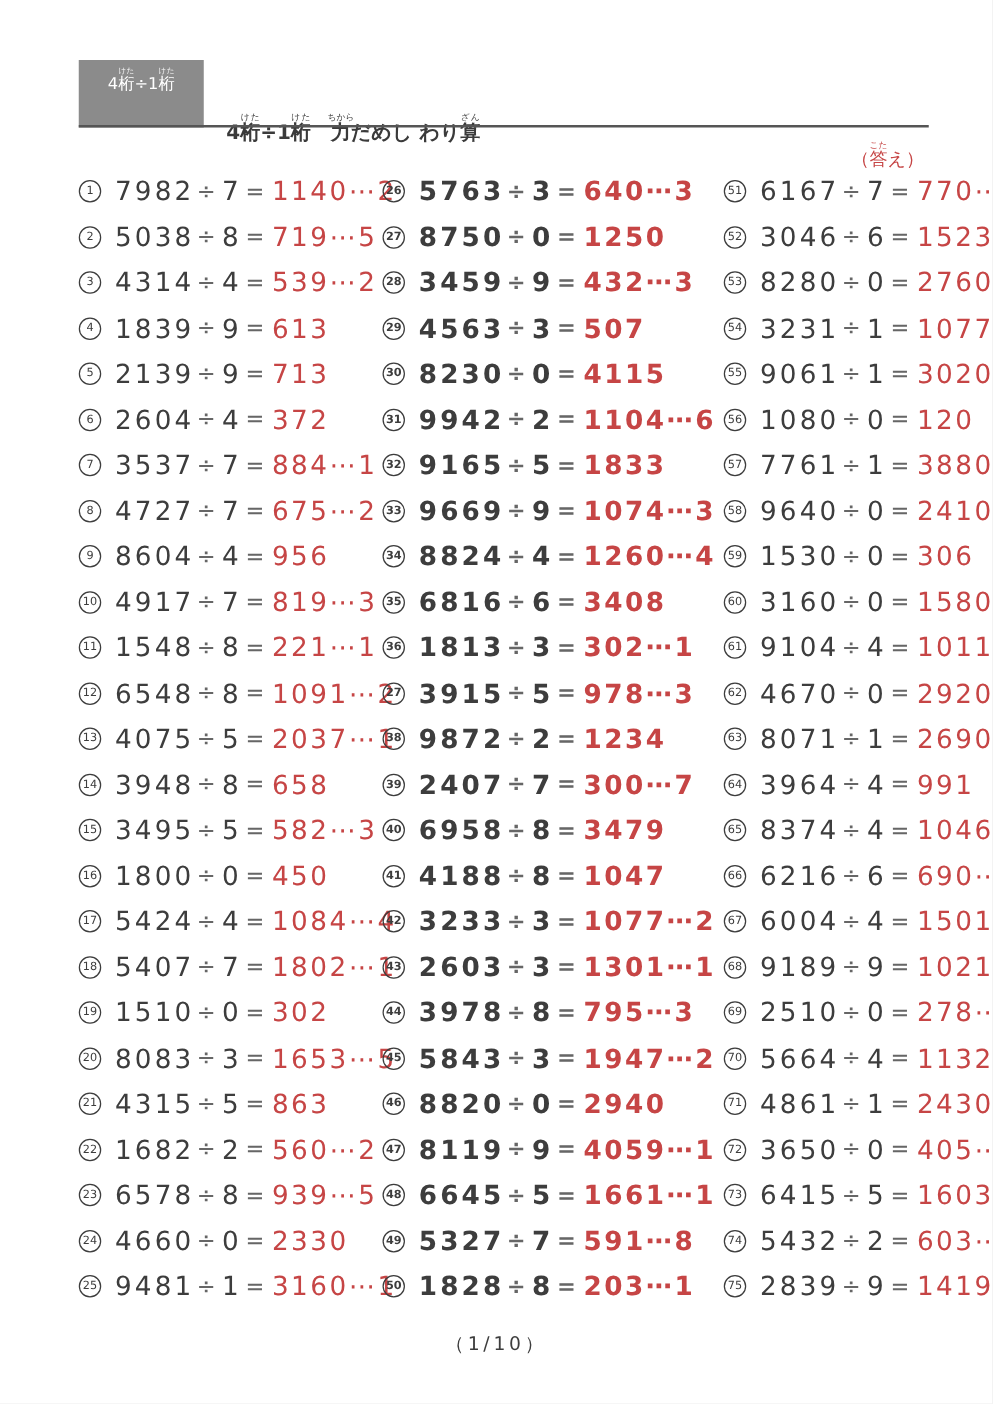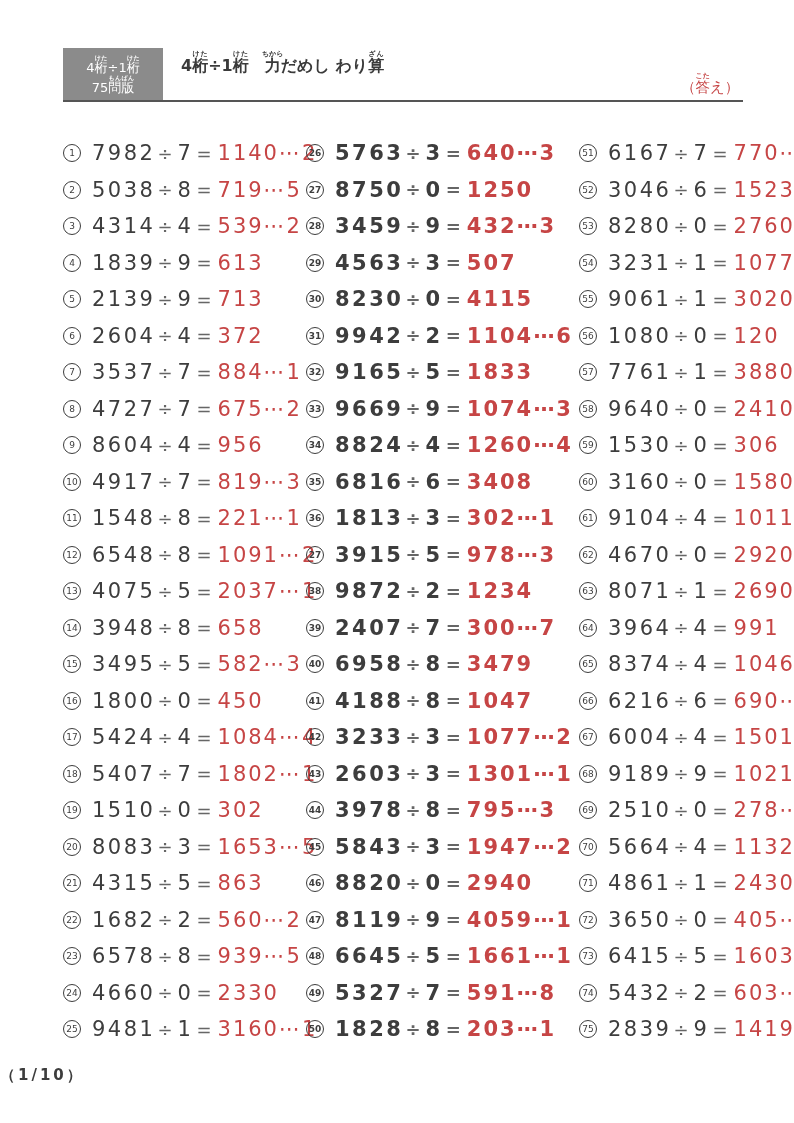--- a/index.html
+++ b/index.html
@@ -12,21 +12,21 @@
   .page{
     position:relative;
     width:794px;height:1123px;
     margin:0 auto;
     background:#ffffff;
     font-family:"DejaVu Sans",sans-serif;
     color:var(--ink);
     overflow:hidden;
   }
   ruby{ruby-position:over;}
-  rt{font-size:7px;letter-spacing:0;font-weight:bold;}
+  rt{font-size:7px;letter-spacing:0;font-weight:normal;margin-top:40px;}
 
   
   .badge{
     position:absolute;left:63px;top:48px;width:100px;height:54px;
     background:var(--badge);color:#fff;
     display:flex;flex-direction:column;justify-content:center;align-items:center;
     line-height:1.05;
   }
   .badge .badge-line{font-size:13px;white-space:nowrap;}
   .badge rt{font-size:6px;}
@@ -61,21 +61,21 @@
     display:inline-flex;align-items:center;justify-content:center;
   }
   .num{font-size:21px;letter-spacing:2.5px;color:var(--ink);}
   .op{font-size:18px;color:var(--op);margin:0 5px 0 2px;}
   .eq{margin:0 6px 0 3px;}
   .ans{font-size:21px;letter-spacing:2px;color:var(--red);}
 
   
   .footer{
     position:absolute;left:0;top:1066px;width:100%;
-    text-align:left;font-size:15px;letter-spacing:3px;color:var(--ink);font-weight:bold;
+    text-align:center;font-size:15px;letter-spacing:3px;color:var(--ink);
   }
 </style>
 </head>
 <body>
 
 <div class="page">
 
   <div class="badge">
     <div class="badge-line">4<ruby>桁<rt>けた</rt></ruby>÷1<ruby>桁<rt>けた</rt></ruby></div>
     <div class="badge-line">75<ruby>問版<rt>もんばん</rt></ruby></div>

